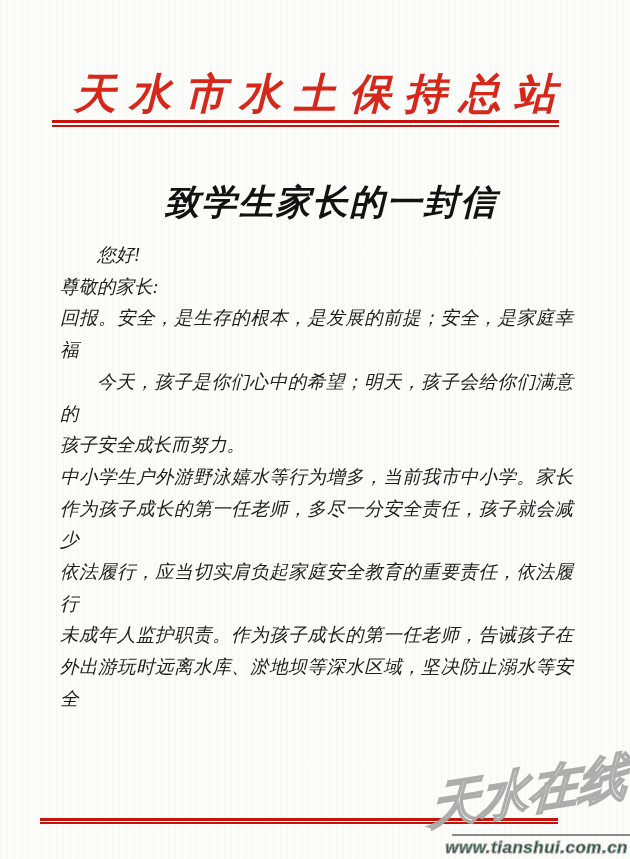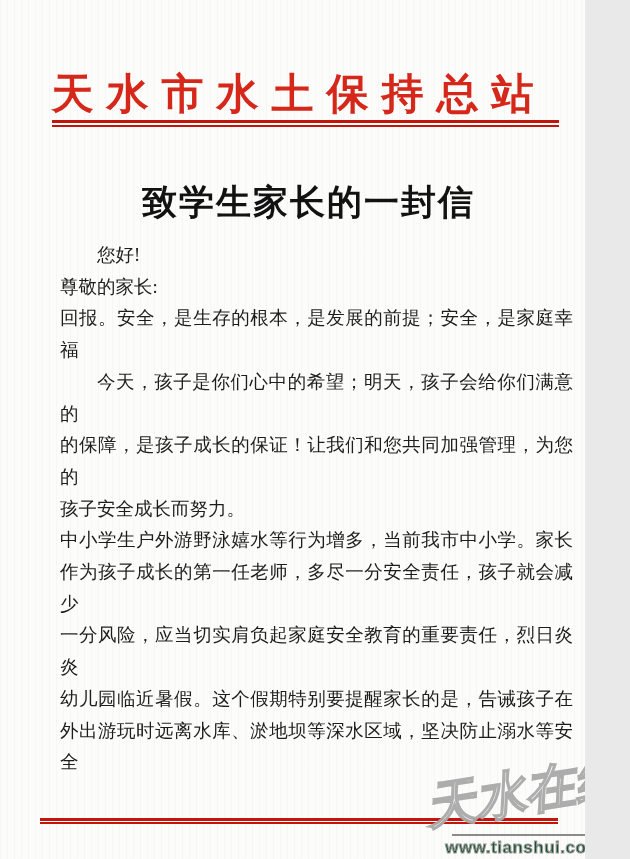--- a/index.html
+++ b/index.html
@@ -3,23 +3,24 @@
 <meta charset="utf-8">
 <style>
   html, body { margin: 0; padding: 0; }
   body {
     width: 630px; height: 859px;
     background: #e9e9e9;
     font-family: "Liberation Serif", "DejaVu Serif", serif;
   }
   .page {
     position: relative;
-    width: 585px; height: 859px;
+    width: 630px; height: 859px;
     background: #fcfcfa;
     overflow: hidden;
+    font-style: italic;
   }
   
   .page::before {
     content: "";
     position: absolute; inset: 0;
     background: repeating-linear-gradient(90deg,
       rgba(70,70,80,0.03) 0 1px, transparent 1px 7px);
     pointer-events: none;
   }
   .letterhead {
@@ -103,26 +104,25 @@
 
   <div class="head-rule"></div>
 
   <h1 class="doc-title">致学生家长的一封信</h1>
 
   <div class="body-text">
     <div class="ln i">您好!</div>
     <div class="ln">尊敬的家长:</div>
     <div class="ln f">回报。安全，是生存的根本，是发展的前提；安全，是家庭幸福</div>
     <div class="ln i f">今天，孩子是你们心中的希望；明天，孩子会给你们满意的</div>
-    <div class="ln f">的保障，是孩子成长的保证！让我们和您共同加强管理，为您的</div>
     <div class="ln">孩子安全成长而努力。</div>
     <div class="ln f">中小学生户外游野泳嬉水等行为增多，当前我市中小学。家长</div>
     <div class="ln f">作为孩子成长的第一任老师，多尽一分安全责任，孩子就会减少</div>
-    <div class="ln f">一分风险，应当切实肩负起家庭安全教育的重要责任，烈日炎炎</div>
-    <div class="ln f">幼儿园临近暑假。这个假期特别要提醒家长的是，告诫孩子在</div>
+    <div class="ln f">依法履行，应当切实肩负起家庭安全教育的重要责任，依法履行</div>
+    <div class="ln f">未成年人监护职责。作为孩子成长的第一任老师，告诫孩子在</div>
     <div class="ln f">外出游玩时远离水库、淤地坝等深水区域，坚决防止溺水等安全</div>
 
   </div>
 
   <div class="foot-rule"></div>
 
   <div class="wm">
     <div class="wm-name">天水在线</div>
     <div class="wm-divider"></div>
     <div class="wm-url">www.tianshui.com.cn</div>

